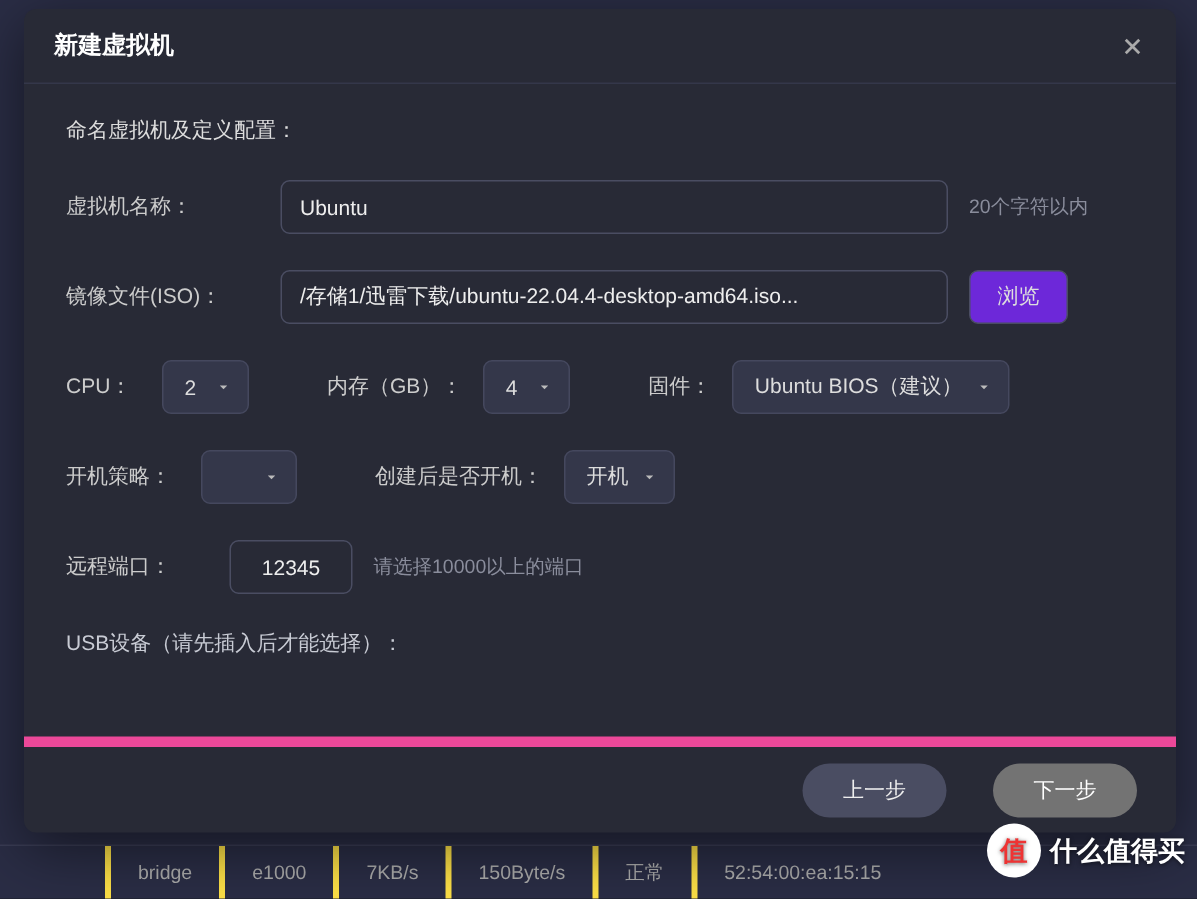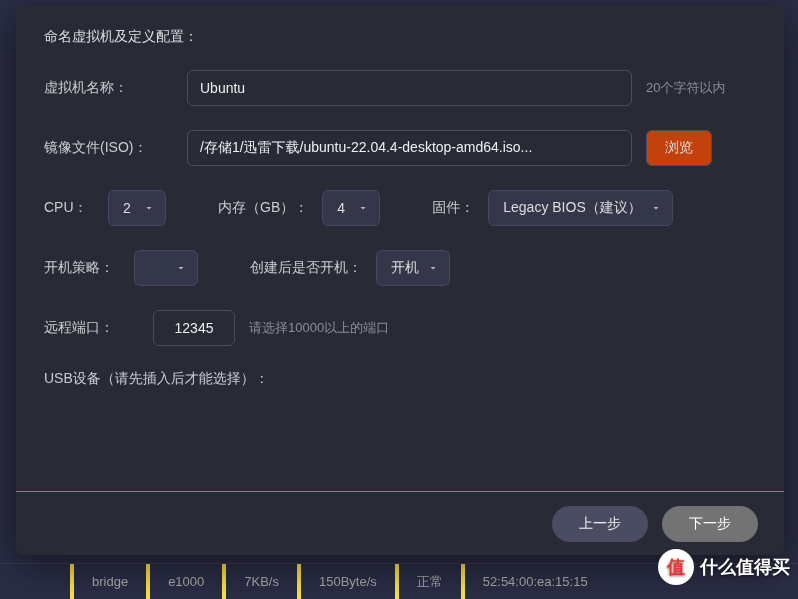--- a/index.html
+++ b/index.html
@@ -75,34 +75,34 @@
   height:36px;
   padding:0 30px 0 14px;
   display:flex; align-items:center;
   cursor:pointer;
   color:#ddd;
   min-width:64px;
 }
 .select .caret { position:absolute; right:10px; top:50%; transform:translateY(-50%); pointer-events:none; }
 .caret svg { width:12px; height:12px; color:#bbb; display:block; }
 .btn {
-  background:#c2410c;
+  background:#6d28d9;
   border:1px solid #4a4d62;
   border-radius:6px;
   height:36px;
   padding:0 18px;
   color:#ddd;
   cursor:pointer;
   display:inline-flex; align-items:center;
 }
 .modal-footer {
   height:64px;
-  border-top:1px solid #ec4899;
+  border-top:7px solid #ec4899;
   display:flex; justify-content:flex-end; align-items:center;
-  gap:14px; padding:0 26px;
+  gap:31px; padding:0 26px;
 }
 .btn-footer {
   height:36px; min-width:96px;
   border-radius:18px;
   border:none;
   cursor:pointer;
   font-size:14px;
   display:inline-flex; align-items:center; justify-content:center;
 }
 .btn-secondary { background:#4a4d62; color:#eee; }
@@ -134,20 +134,28 @@
     <div>bridge</div>
     <div>e1000</div>
     <div>7KB/s</div>
     <div>150Byte/s</div>
     <div>正常</div>
     <div style="flex:1; border-right:none;">52:54:00:ea:15:15</div>
   </div>
 </div>
 
 <div class="modal">
+  <div class="modal-header">
+    <div class="modal-title">新建虚拟机</div>
+    <div class="close-icon">
+      <svg viewBox="0 0 24 24" fill="none" stroke="currentColor" stroke-width="2.5">
+          <path d="M18 6 6 18M6 6l12 12"></path>
+        </svg>
+    </div>
+  </div>
 
   <div class="modal-body">
     <div class="section-title">命名虚拟机及定义配置：</div>
 
     <div class="row">
       <div class="label">虚拟机名称：</div>
       <input class="text-input wide" value="Ubuntu" style="">
       <div class="hint">20个字符以内</div>
     </div>
 
@@ -175,21 +183,21 @@
         <span>4</span>
         <span class="caret">
             <svg viewBox="0 0 24 24" fill="currentColor">
               <path d="M7 10l5 5 5-5z"></path>
             </svg>
           </span>
       </div>
       <div style="width:24px"></div>
       <div class="label-sm">固件：</div>
       <div class="select" style="min-width:180px">
-        <span>Legacy BIOS（建议）</span>
+        <span>Ubuntu BIOS（建议）</span>
         <span class="caret">
             <svg viewBox="0 0 24 24" fill="currentColor">
               <path d="M7 10l5 5 5-5z"></path>
             </svg>
           </span>
       </div>
     </div>
 
     <div class="row">
       <div class="label-sm" style="width:76px">开机策略：</div>

